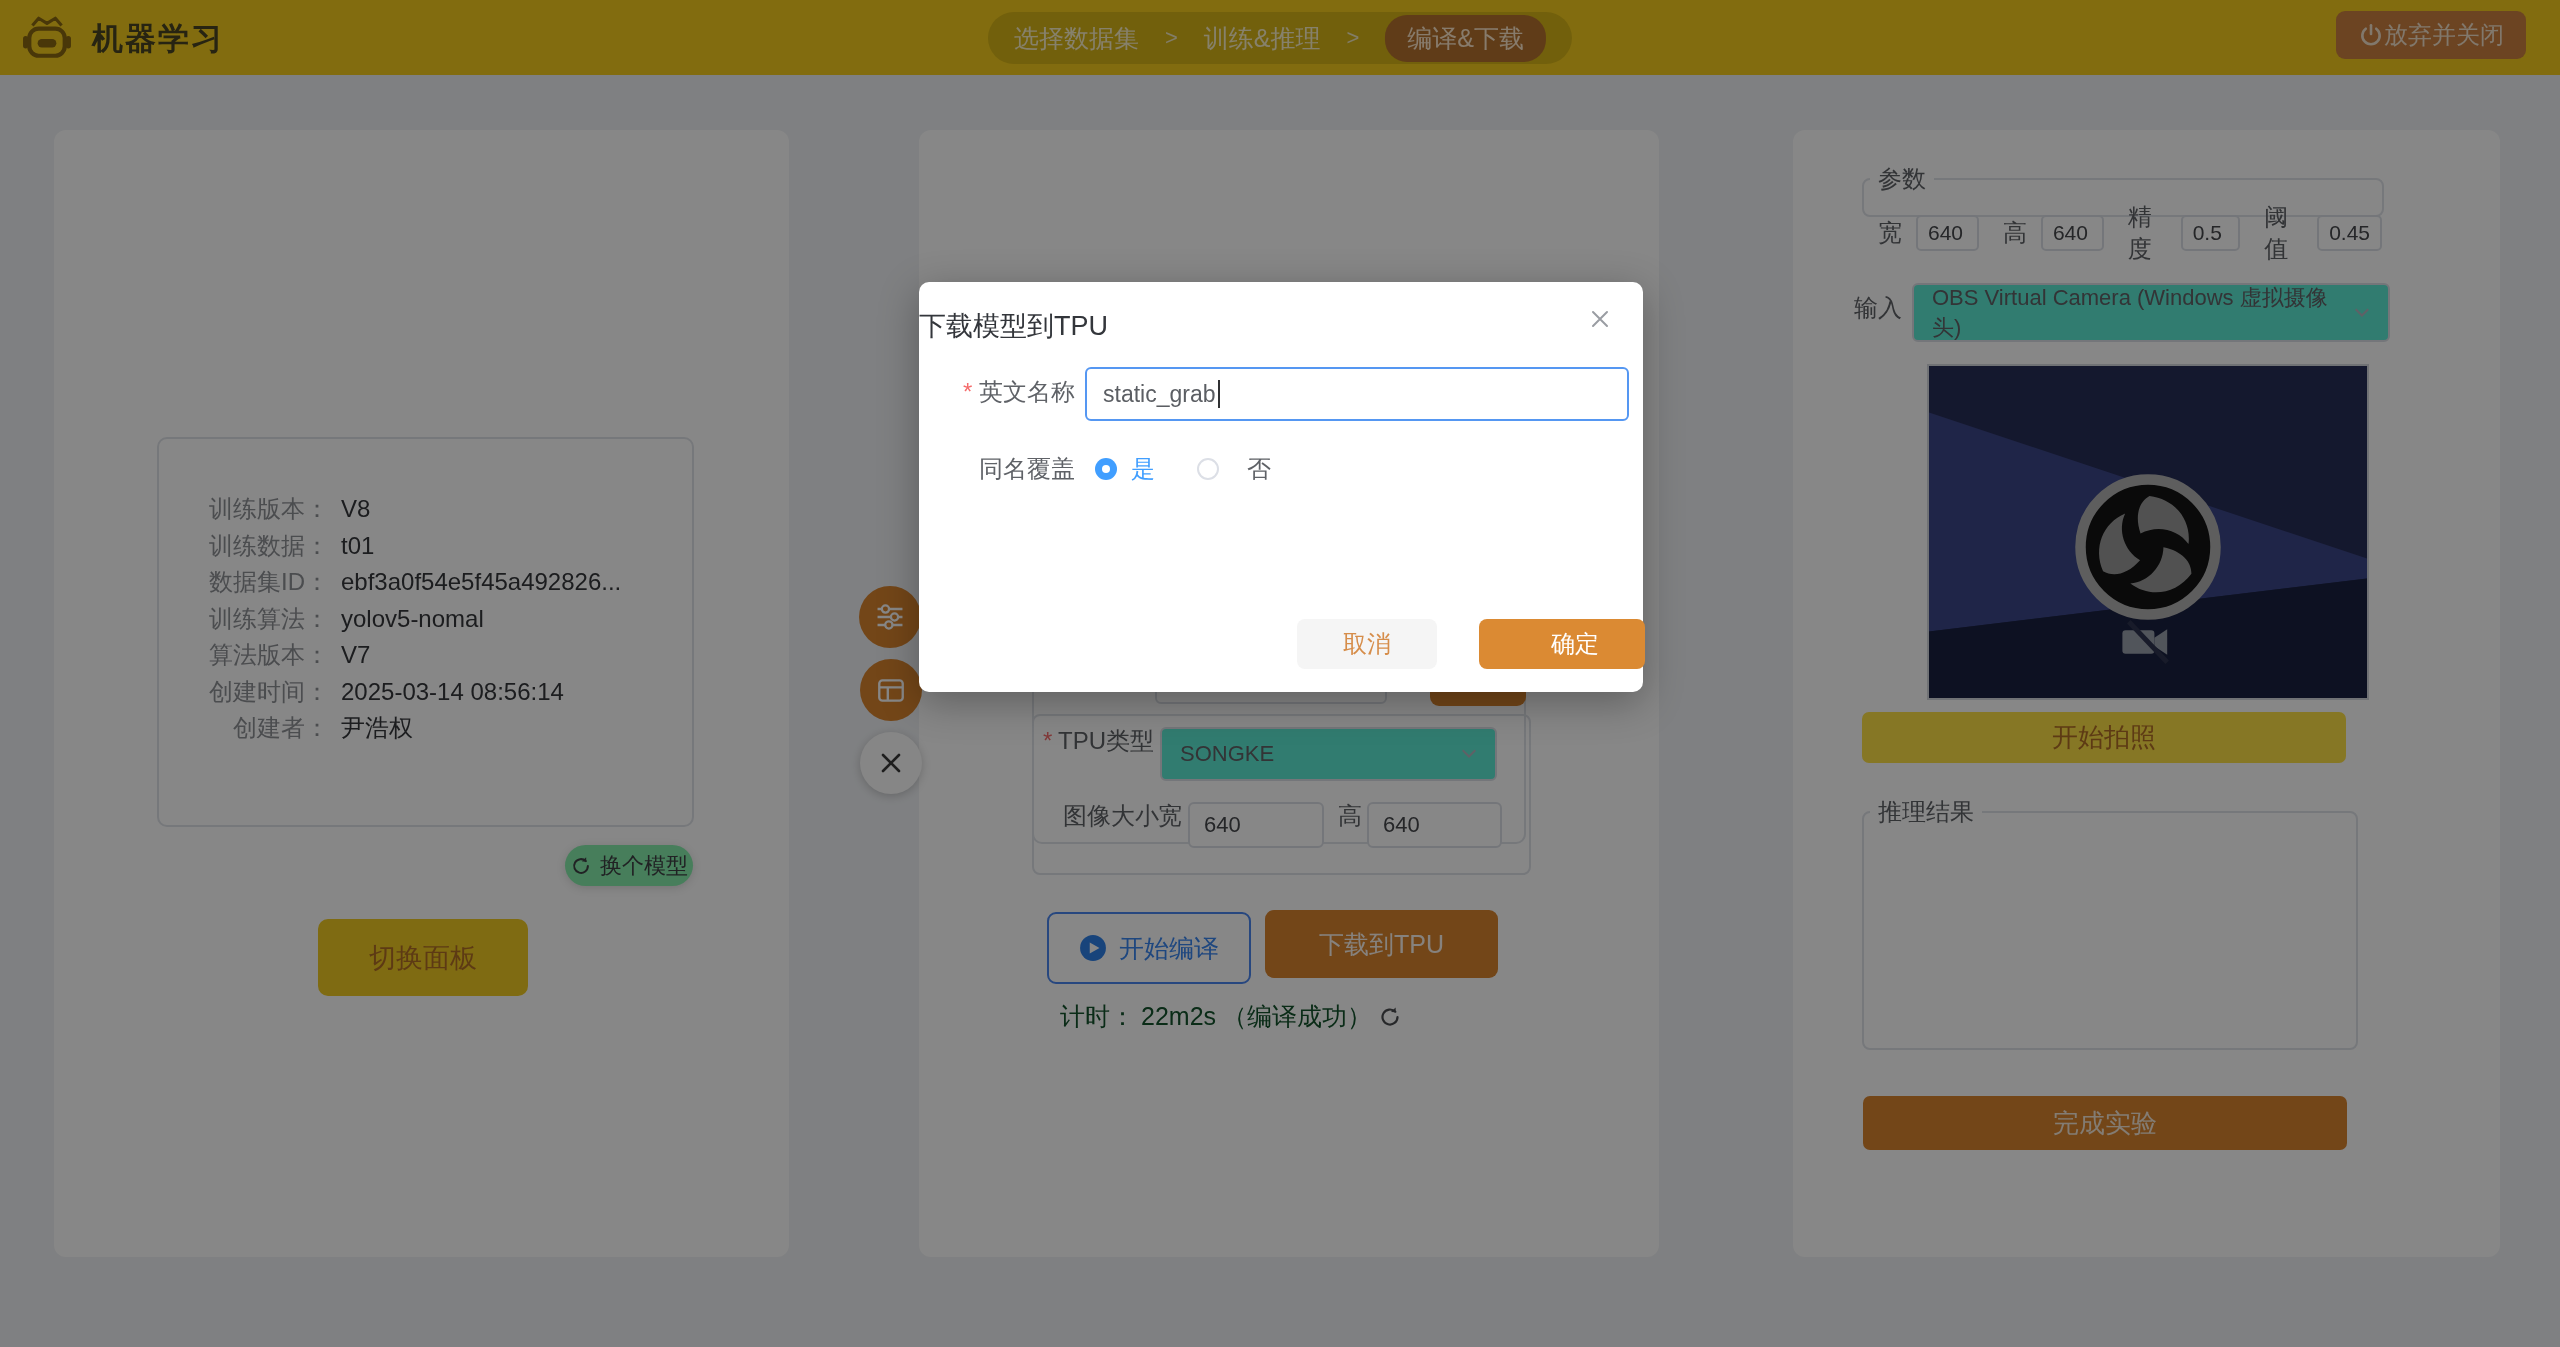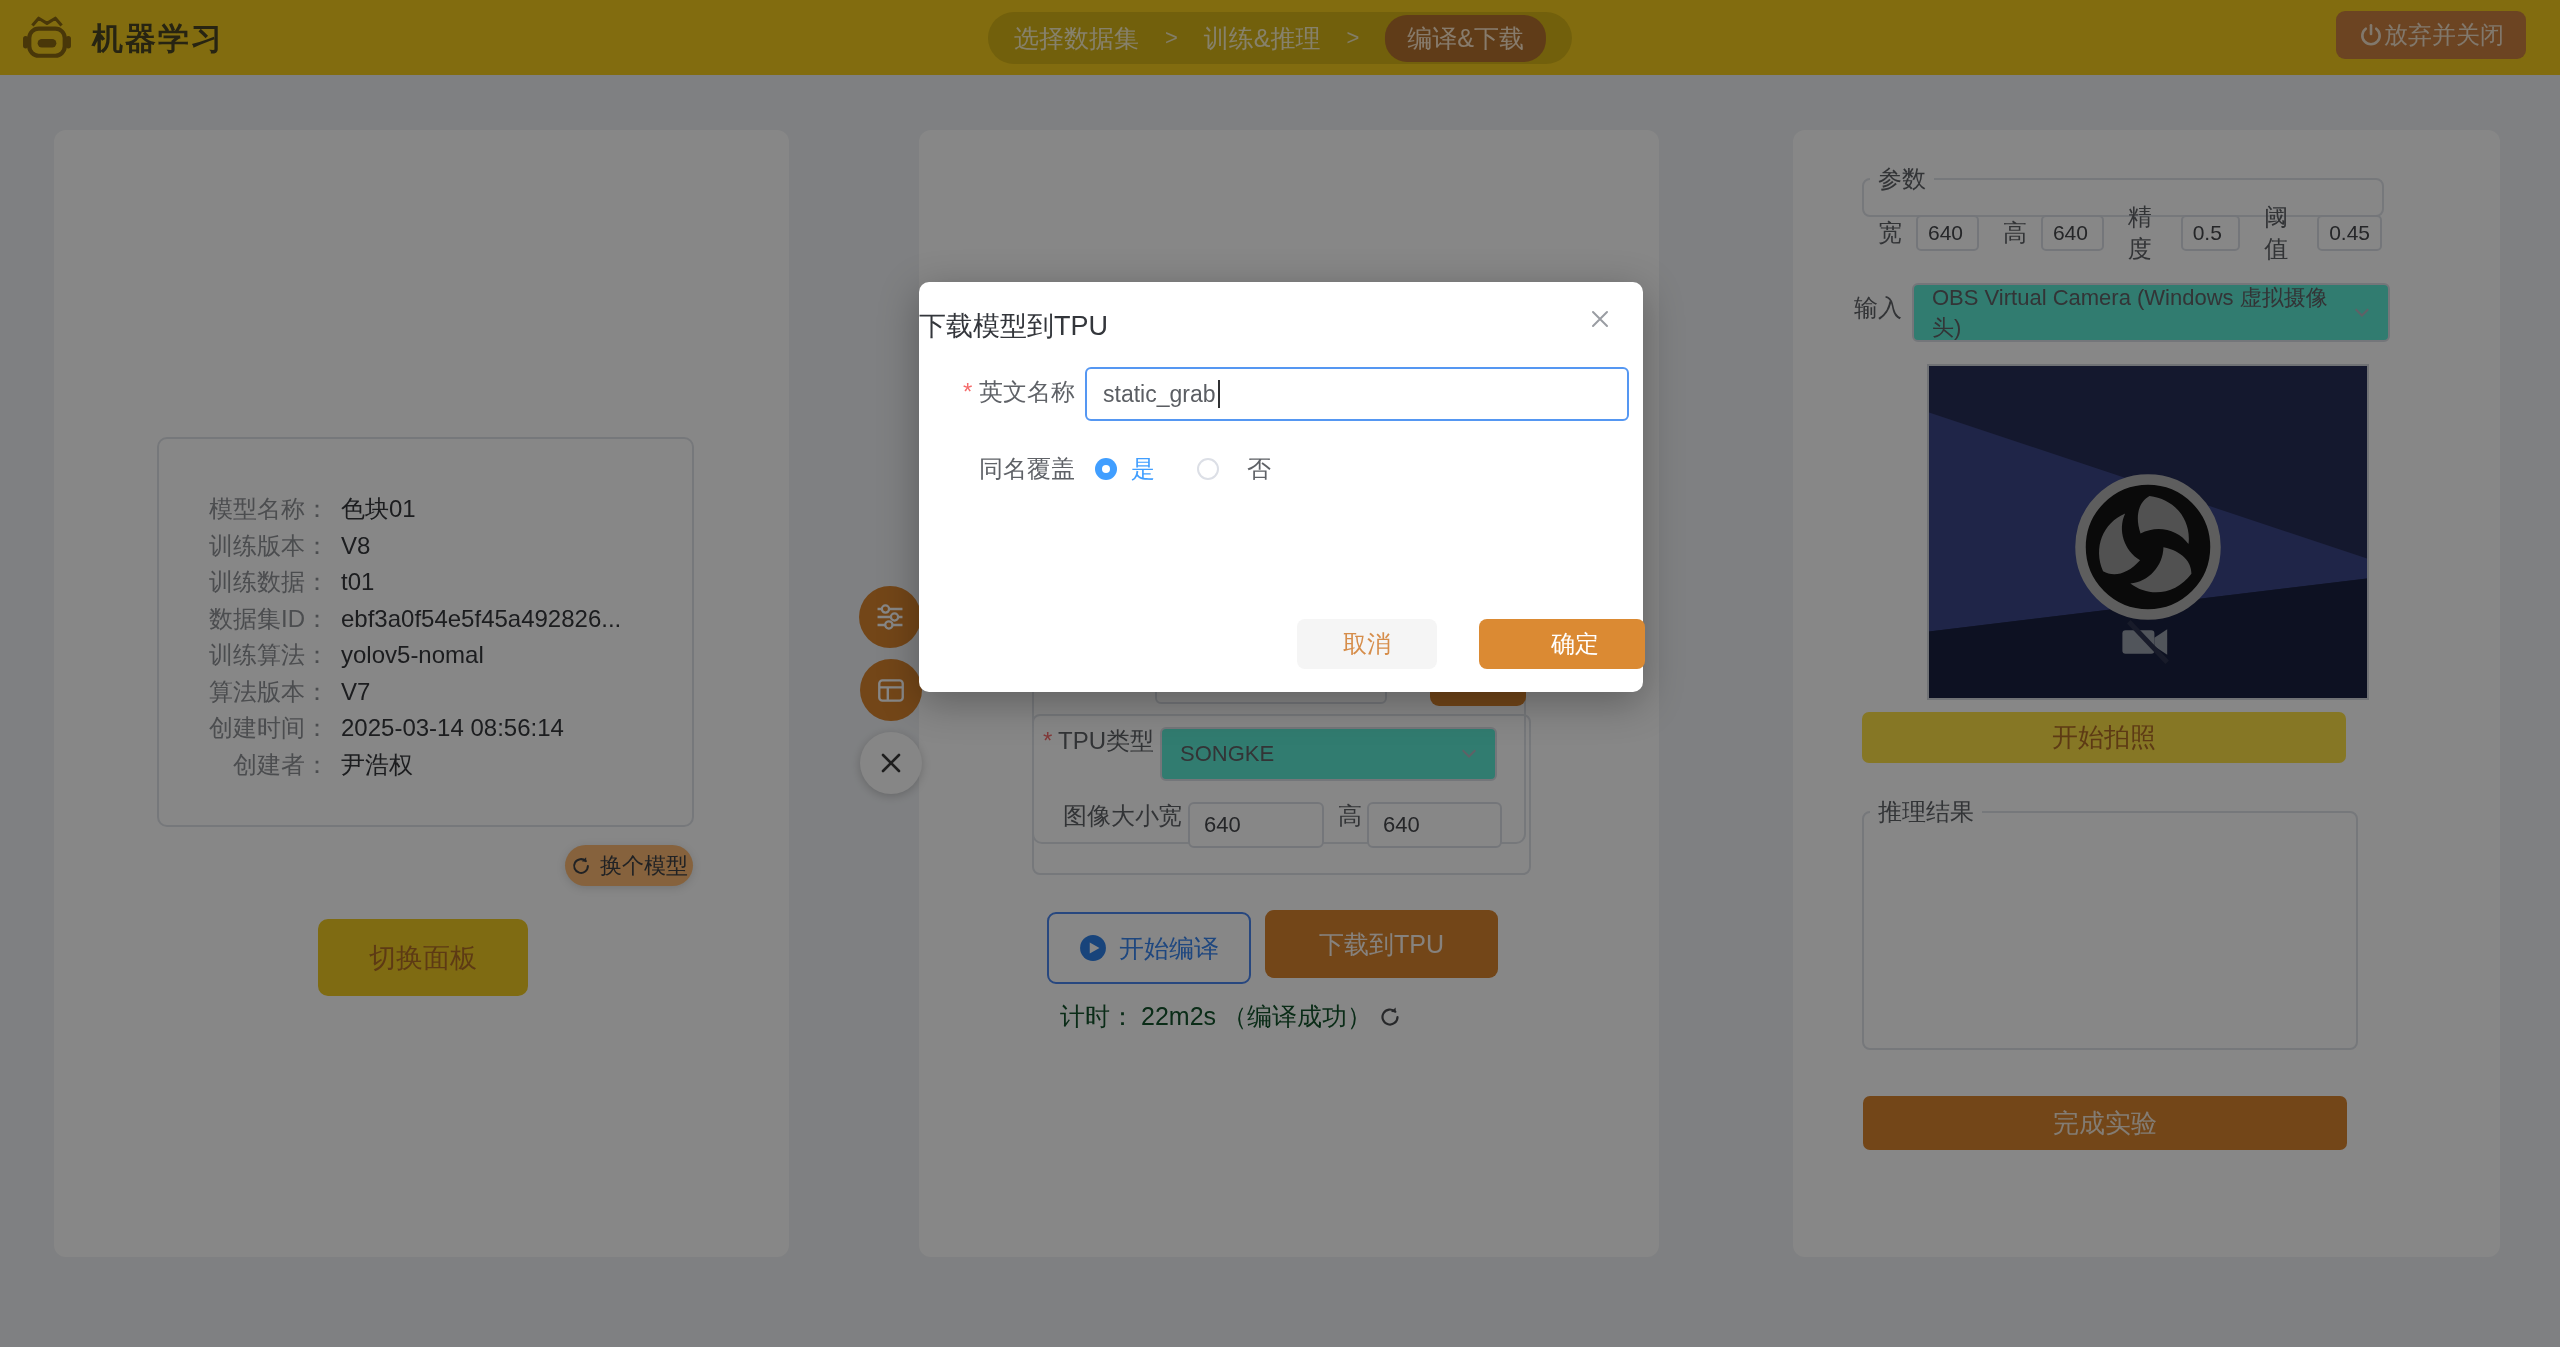--- a/index.html
+++ b/index.html
@@ -21,21 +21,21 @@
   .card{background:#ffffff;border-radius:12px;z-index:1;}
   .card-left{left:54px;top:130px;width:735px;height:1127px;}
   .card-mid{left:919px;top:130px;width:740px;height:1127px;}
   .card-right{left:1793px;top:130px;width:707px;height:1127px;}
   
   .model-box{left:103px;top:307px;width:533px;height:386px;border:2px solid #dfe2e8;border-radius:10px;}
   .model-rows{left:0;top:52px;width:100%;}
   .mrow{display:flex;height:36.5px;line-height:36.5px;font-size:24px;}
   .mrow .lbl{flex:0 0 170px;text-align:right;color:#8f9196;}
   .mrow .val{margin-left:12px;color:#36383c;}
-  .change-model{left:511px;top:715px;width:128px;height:41px;background:#fdba74;border-radius:21px;
+  .change-model{left:511px;top:715px;width:128px;height:41px;background:#86efac;border-radius:21px;
       box-shadow:0 2px 10px rgba(0,0,0,.14);display:flex;align-items:center;justify-content:center;
       gap:8px;font-size:22px;color:#3f4145;}
   .switch-panel{left:264px;top:789px;width:210px;height:77px;background:#f0ca22;border-radius:10px;
       display:flex;align-items:center;justify-content:center;font-size:27px;color:#b06f26;}
   
   .hidden-box{left:113px;top:430px;width:490px;height:280px;border:2px solid #dfe2e8;border-radius:10px;}
   .hidden-input{left:236px;top:524px;width:228px;height:46px;background:#fff;border:2px solid #dcdfe6;border-radius:6px;}
   .hidden-btn{left:511px;top:520px;width:96px;height:56px;background:#d9842e;border-radius:9px;}
   .tpu-box{left:113px;top:584px;width:495px;height:157px;border:2px solid #dfe2e8;border-radius:10px;}
   .star{color:#f56c6c;font-size:24px;}
@@ -126,24 +126,20 @@
       <path d="M7.2 6.2a8 8 0 1 0 9.6 0" stroke="#f3e2cc" stroke-width="2.4" stroke-linecap="round" fill="none"></path>
     </svg>
     <span>放弃并关闭</span>
   </div>
 </div>
 
 <div class="abs card card-left">
   <div class="abs model-box">
     <div class="abs model-rows">
       <div class="mrow">
-          <span class="lbl">模型名称：</span>
-          <span class="val">色块01</span>
-        </div>
-      <div class="mrow">
           <span class="lbl">训练版本：</span>
           <span class="val">V8</span>
         </div>
       <div class="mrow">
           <span class="lbl">训练数据：</span>
           <span class="val">t01</span>
         </div>
       <div class="mrow">
           <span class="lbl">数据集ID：</span>
           <span class="val">ebf3a0f54e5f45a492826...</span>

